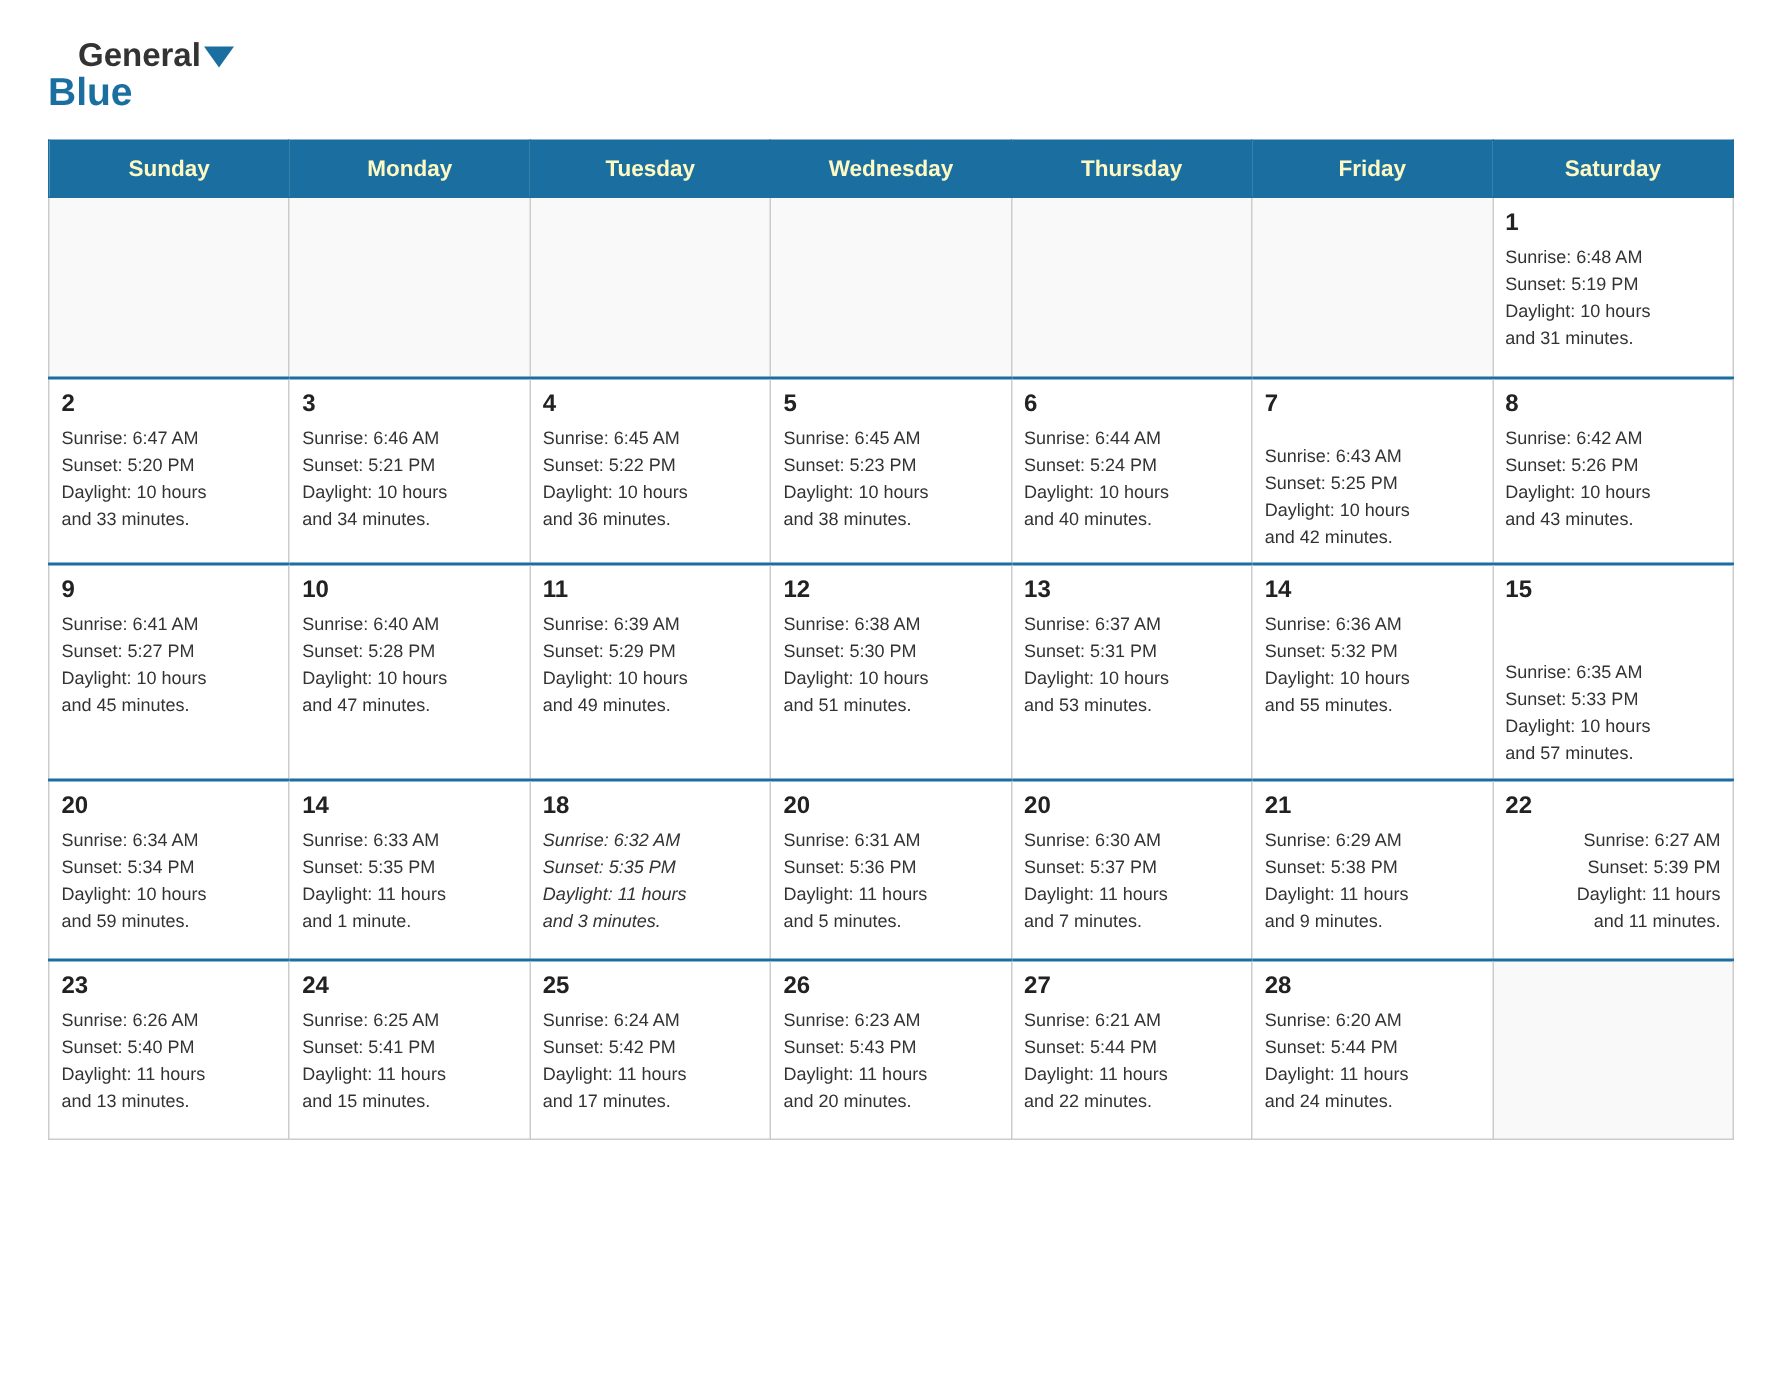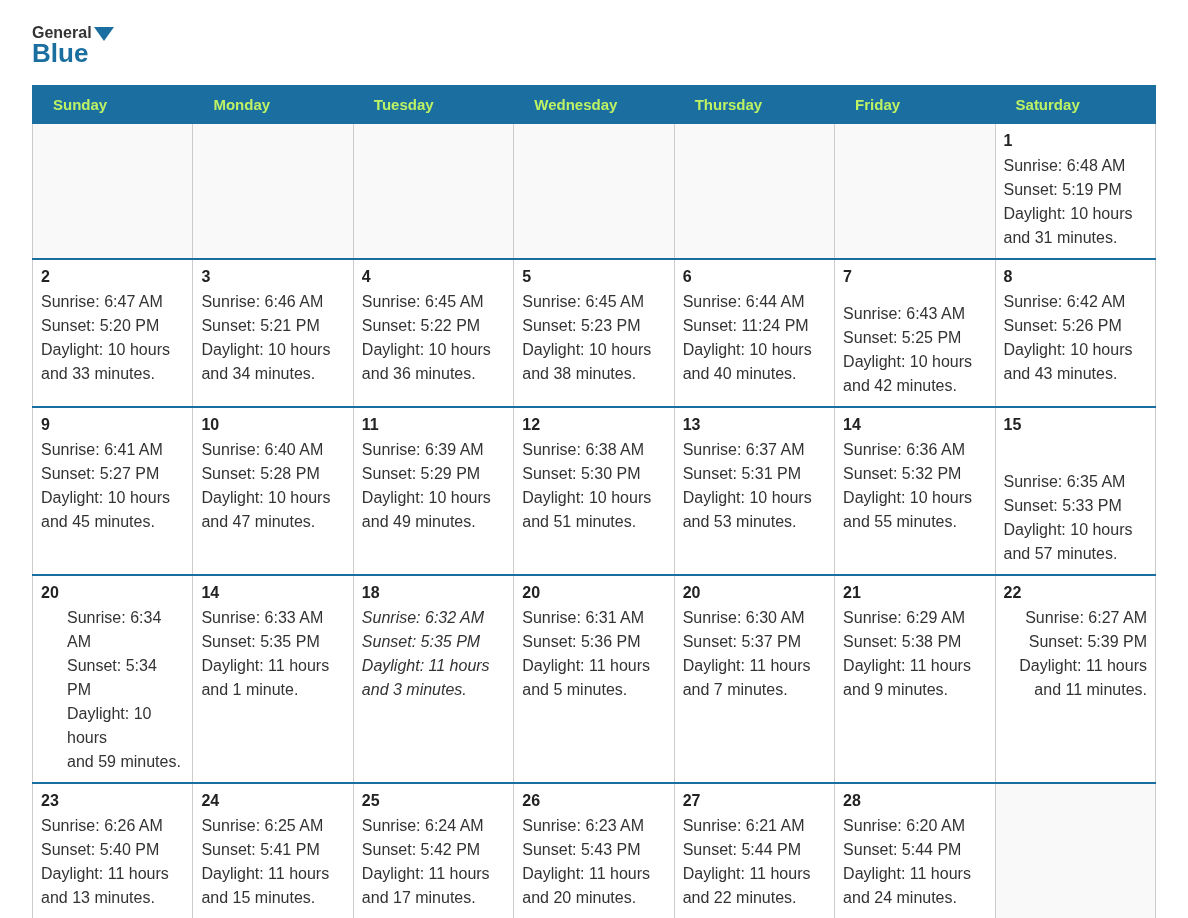--- a/index.html
+++ b/index.html
@@ -15,23 +15,24 @@
       justify-content: space-between;
       align-items: flex-start;
       margin-bottom: 16px;
     }
     .logo {
       display: flex;
       flex-direction: column;
       align-items: flex-start;
     }
     .logo-text {
-      font-size: 16px;
+      font-size: 22px;
       font-weight: bold;
       color: #333;
+      margin-left: 20px;
     }
     .logo-text span {
       color: #1a6fa0;
     }
     .logo-triangle {
       display: inline-block;
       width: 0;
       height: 0;
       border-left: 10px solid transparent;
       border-right: 10px solid transparent;
@@ -59,44 +60,44 @@
       color: #444;
       margin-top: 4px;
     }
     .calendar {
       width: 100%;
       border-collapse: collapse;
       border: 1px solid #ccc;
     }
     .calendar th {
       background-color: #1a6fa0;
-      color: #bef264;
+      color: #fef9c3;
       font-size: 15px;
       font-weight: bold;
-      padding: 10px 20px;
-      text-align: left;
+      padding: 10px 0;
+      text-align: center;
       border: 1px solid #1a6fa0;
     }
     .calendar td {
       vertical-align: top;
       padding: 8px;
       border: 1px solid #ccc;
       width: 14.28%;
       min-height: 110px;
       height: 120px;
     }
     .day-number {
       font-size: 16px;
       font-weight: bold;
       color: #222;
       display: block;
       margin-bottom: 4px;
     }
     .day-info {
-      font-size: 16px;
+      font-size: 12px;
       color: #333;
       line-height: 1.5;
     }
     .empty-cell {
       background: #f9f9f9;
     }
     .row-divider td {
       border-top: 2px solid #1a6fa0;
     }
   </style>
@@ -169,21 +170,21 @@
         <td>
           <span class="day-number">5</span>
           <div class="day-info" style="white-space: pre-line;">Sunrise: 6:45 AM
 Sunset: 5:23 PM
 Daylight: 10 hours
 and 38 minutes.</div>
         </td>
         <td>
           <span class="day-number">6</span>
           <div class="day-info" style="white-space: pre-line;">Sunrise: 6:44 AM
-Sunset: 11:24 PM
+Sunset: 5:24 PM
 Daylight: 10 hours
 and 40 minutes.</div>
         </td>
         <td>
           <span class="day-number">7</span>
           <div class="day-info" style="white-space: pre-line; margin-top: 16px;">Sunrise: 6:43 AM
 Sunset: 5:25 PM
 Daylight: 10 hours
 and 42 minutes.</div>
         </td>
@@ -242,21 +243,21 @@
           <span class="day-number">15</span>
           <div class="day-info" style="white-space: pre-line; margin-top: 36px;">Sunrise: 6:35 AM
 Sunset: 5:33 PM
 Daylight: 10 hours
 and 57 minutes.</div>
         </td>
       </tr>
       <tr class="row-divider">
         <td>
           <span class="day-number">20</span>
-          <div class="day-info" style="white-space: pre-line; margin-left: 26px;">Sunrise: 6:34 AM
+          <div class="day-info" style="white-space: pre-line;">Sunrise: 6:34 AM
 Sunset: 5:34 PM
 Daylight: 10 hours
 and 59 minutes.</div>
         </td>
         <td>
           <span class="day-number">14</span>
           <div class="day-info" style="white-space: pre-line;">Sunrise: 6:33 AM
 Sunset: 5:35 PM
 Daylight: 11 hours
 and 1 minute.</div>

